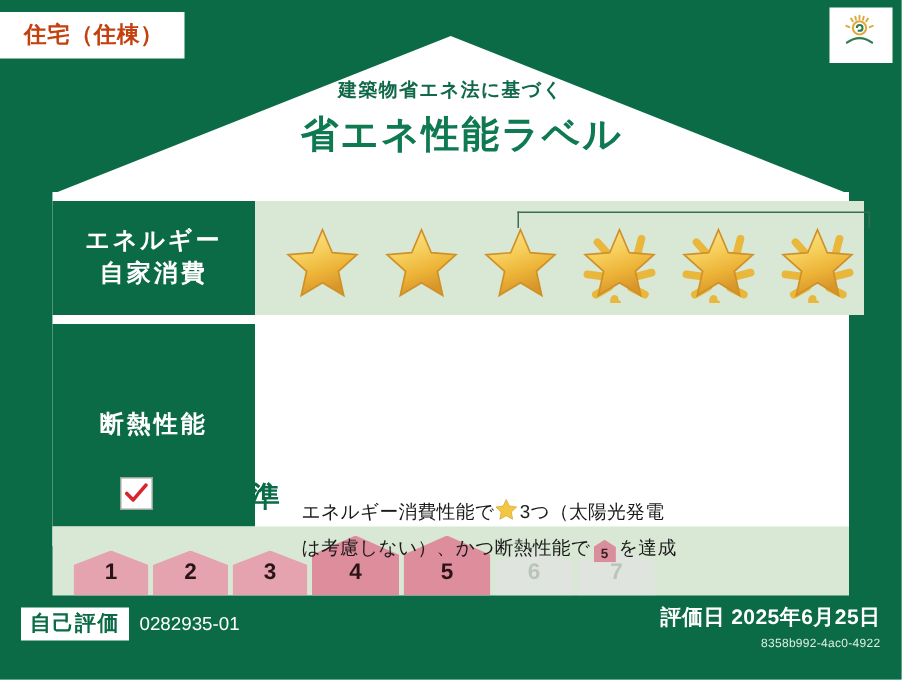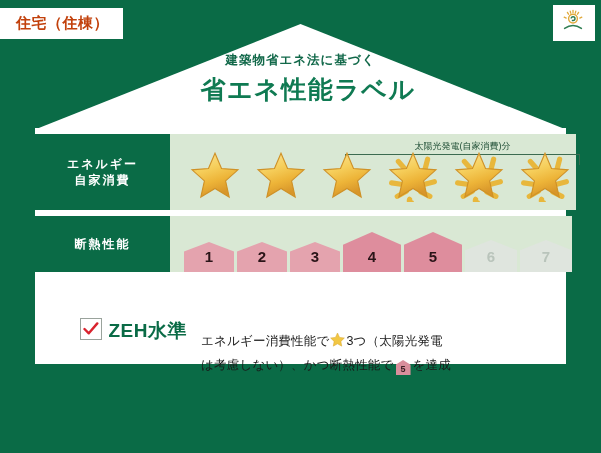--- a/index.html
+++ b/index.html
@@ -40,25 +40,25 @@
   .badge-renew .lbl{color:#0a6b46;font-weight:bold;font-size:14px;white-space:nowrap;}
 
   
   .title-wrap{position:absolute;left:0;top:52px;width:601px;text-align:center;z-index:5;}
   .title-sub{color:#12694a;font-size:12.5px;font-weight:bold;letter-spacing:1px;}
   .title-main{color:#0f7a52;font-size:25px;font-weight:bold;letter-spacing:1.5px;margin-top:4px;padding-left:15px;}
 
   
   .rows{position:absolute;left:35px;top:134px;width:531px;z-index:5;}
   .perf-row{display:flex;align-items:stretch;height:76px;margin-bottom:6px;}
-  .perf-row.row-insul{height:56px;}
+  .perf-row.row-insul{height:56px;flex-direction:column;}
   .row-key{
     width:135px;flex:0 0 135px;background:#0a6b46;color:#fff;
     display:flex;flex-direction:column;align-items:center;justify-content:center;
-    font-weight:bold;font-size:12px;line-height:1.35;letter-spacing:2px;
+    font-weight:bold;font-size:16px;line-height:1.35;letter-spacing:2px;
   }
   .row-val{flex:1;background:#d9e8d4;position:relative;display:flex;align-items:center;}
 
   
   .stars{display:flex;align-items:center;gap:4px;padding-left:14px;margin-top:6px;}
   .star-cell{position:relative;width:62px;height:58px;display:flex;align-items:center;justify-content:center;}
   .solar-bracket{
     position:absolute;left:175px;top:6px;width:235px;
     text-align:center;
   }
@@ -140,21 +140,20 @@
 
   <div class="rows">
 
     <div class="perf-row row-energy">
       <div class="row-key">
         <span>エネルギー</span>
         <span>自家消費</span>
       </div>
       <div class="row-val">
         <div class="solar-bracket">
-          <div class="sb-text">太陽光発電(自家消費)分</div>
           <div class="sb-line"></div>
         </div>
         <div class="stars" id="stars-container">
             <div class="star-cell">
               <svg width="54" height="54" viewBox="0 0 24 24">
          <defs>
            <linearGradient id="sg0" x1="0" y1="0" x2="0.35" y2="1">
              <stop offset="0%" stop-color="#fbe59a"></stop>
              <stop offset="42%" stop-color="#f6cf5c"></stop>
              <stop offset="72%" stop-color="#edb438"></stop>
@@ -323,14 +322,27 @@
       <span class="zeh-label">ZEH水準</span>
     </div>
     <div class="zeh-desc">
       <span>エネルギー消費性能で</span><span class="inline-star"><svg width="15" height="15" viewBox="0 0 24 24">
             <polygon points="12,1.6 15.3,8.6 23,9.6 17.4,15 18.8,22.6 12,18.9 5.2,22.6 6.6,15 1,9.6 8.7,8.6" fill="#f2c744" stroke="#d8a62e" stroke-width="0.8"></polygon>
           </svg></span><span>3つ（太陽光発電</span><br>
       <span>は考慮しない）、かつ断熱性能で</span><span class="inline-house">5</span><span>を達成</span>
     </div>
   </div>
 
+  <div class="footer">
+    <div class="foot-left">
+      <span class="foot-tag">自己評価</span>
+      <span class="foot-id">0282935-01</span>
+    </div>
+    <div class="foot-right">
+      <div class="foot-date">
+        <span>評価日</span>
+        <span>2025年6月25日</span>
+      </div>
+      <div class="foot-uuid">8358b992-4ac0-4922</div>
+    </div>
+  </div>
 
 </div>
 
 </body></html>

